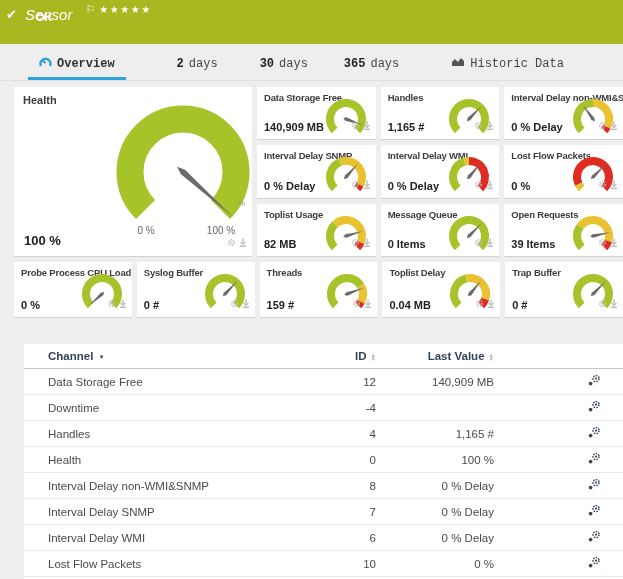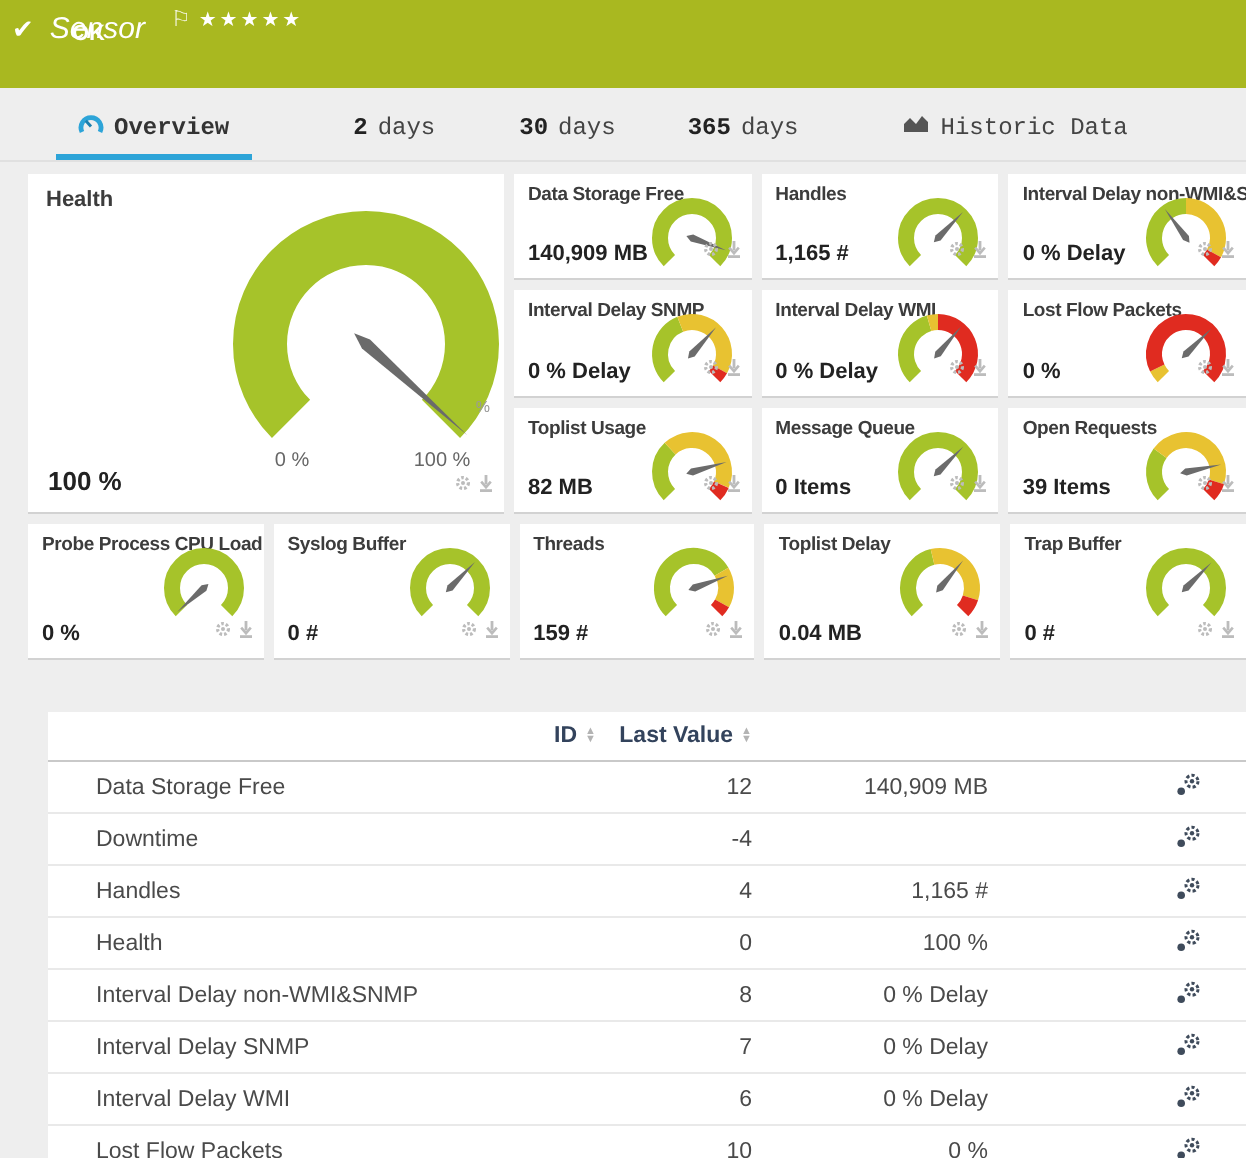--- a/index.html
+++ b/index.html
@@ -25,21 +25,21 @@
   .tab.active{border-bottom-color:#2da4d8;color:#222;}
   .tab .tab-num{font-weight:bold;color:#222;}
   .tab .tab-label{color:#444;}
   .tab.active .tab-label{font-weight:bold;color:#333;}
   .t-gap1{margin-left:30px;} .t-gap2{margin-left:40px;} .t-gap3{margin-left:20px;text-align:right;}
   .t-gap4{margin-left:14px;} .t-gap5{margin-left:30px;}
   
   .content{padding:6px 0 0 14px;width:609px;}
   .rowA{display:flex;gap:5px;height:170px;}
   .gridA{flex:1;display:grid;grid-template-columns:repeat(3,1fr);grid-auto-rows:1fr;gap:5px;}
-  .rowB{margin-top:5px;display:grid;grid-template-columns:repeat(5,1fr);gap:5px;height:68px;}
+  .rowB{margin-top:5px;display:grid;grid-template-columns:repeat(5,1fr);gap:5px;height:56px;}
   .card,.tile{background:#fff;border-bottom:1px solid #d2d2d2;position:relative;overflow:hidden;}
   
   .health-card{width:238px;flex:none;}
   .health-title{position:absolute;left:9px;top:7px;font-size:11px;font-weight:bold;color:#3c3c3c;}
   .health-gauge{position:absolute;left:0;top:0;}
   .health-scale{position:absolute;top:138px;font-size:10px;color:#666;transform:translateX(-50%);}
   .hs-min{left:132px;} .hs-max{left:207px;}
   .health-unit{position:absolute;right:7px;top:112px;font-size:8px;color:#9a9a9a;}
   .health-value{position:absolute;left:10px;bottom:8px;font-size:13px;font-weight:bold;color:#222;}
   
@@ -416,20 +416,24 @@
               <line x1="4" y1="0.5" x2="4" y2="5.2" stroke="#bcbcbc" stroke-width="1.4"></line>
               <path d="M1.6 3.8 L4 6.6 L6.4 3.8" fill="none" stroke="#bcbcbc" stroke-width="1.3"></path>
               <line x1="1" y1="8.3" x2="7" y2="8.3" stroke="#bcbcbc" stroke-width="1.4"></line>
             </svg></span>
     </div>
   </div>
     </div>
 
   <div class="table-card">
     <div class="thead">
+      <div class="c-channel">
+        <span>Channel</span>
+        <span class="sort-desc">▼</span>
+      </div>
       <div class="c-id">
         <span>ID</span><span class="sort-both">
             <i>▲</i>
             <i>▼</i>
           </span>
       </div>
       <div class="c-val">
         <span>Last Value</span><span class="sort-both">
             <i>▲</i>
             <i>▼</i>

